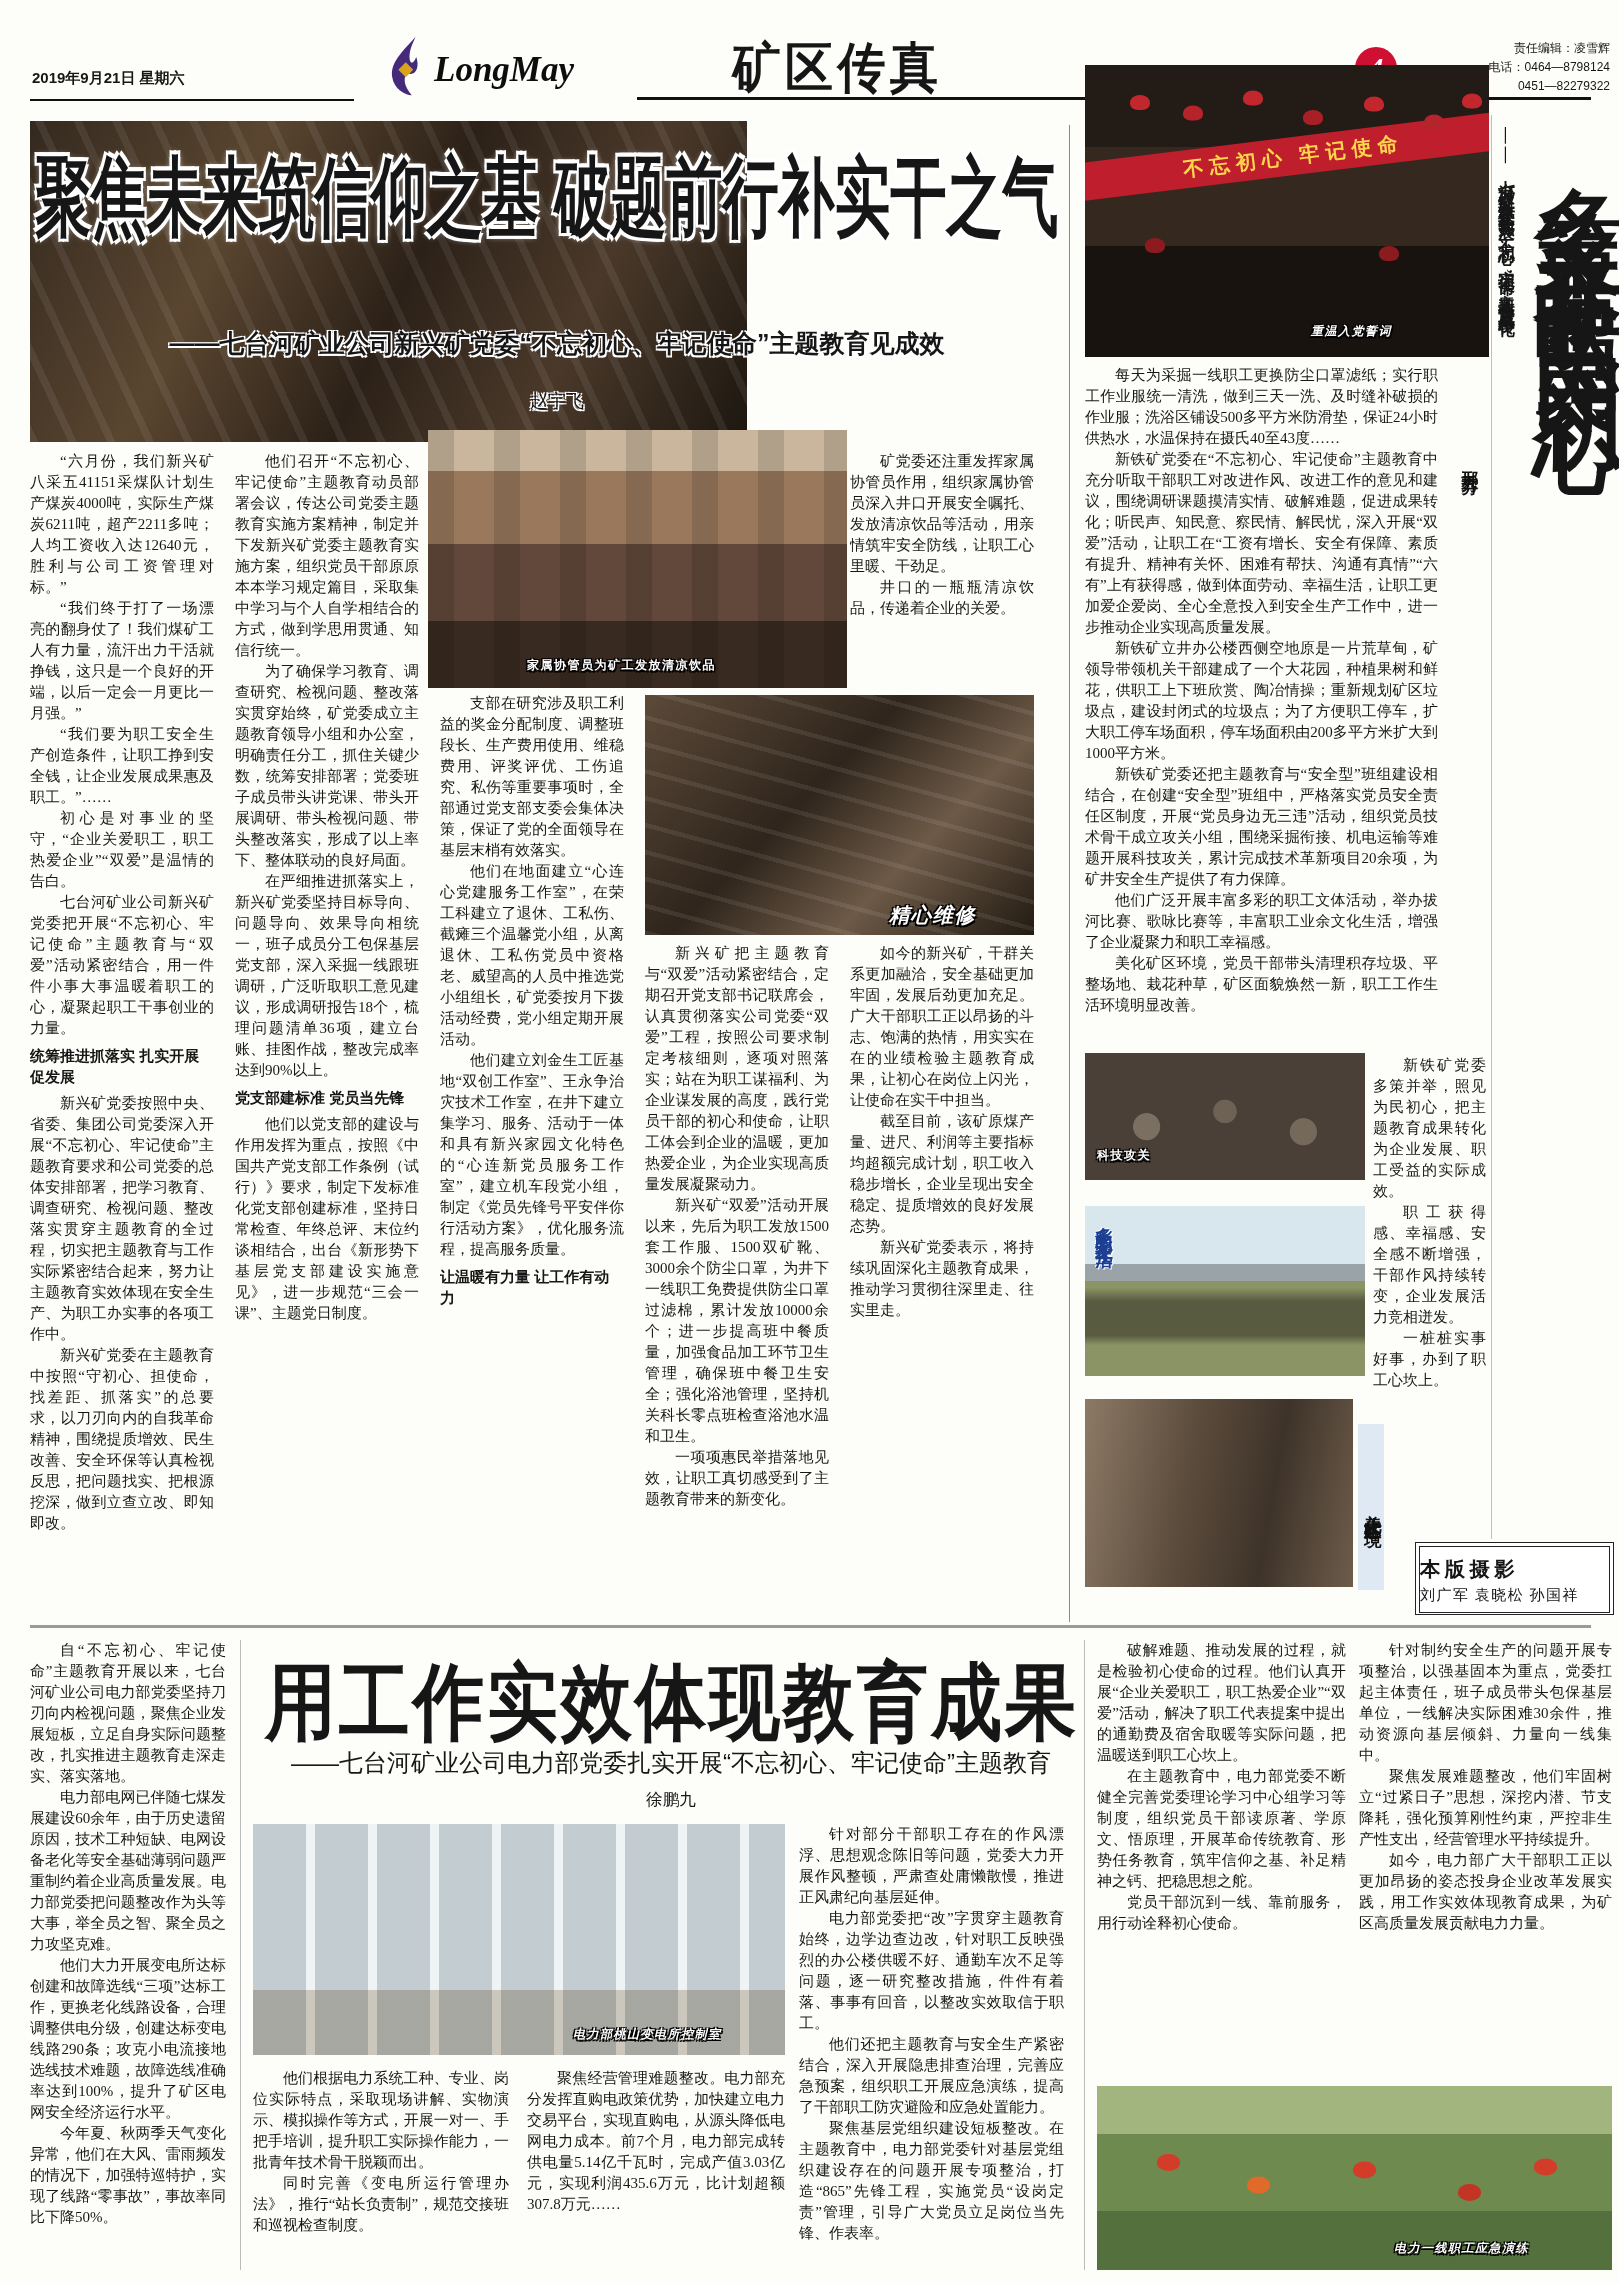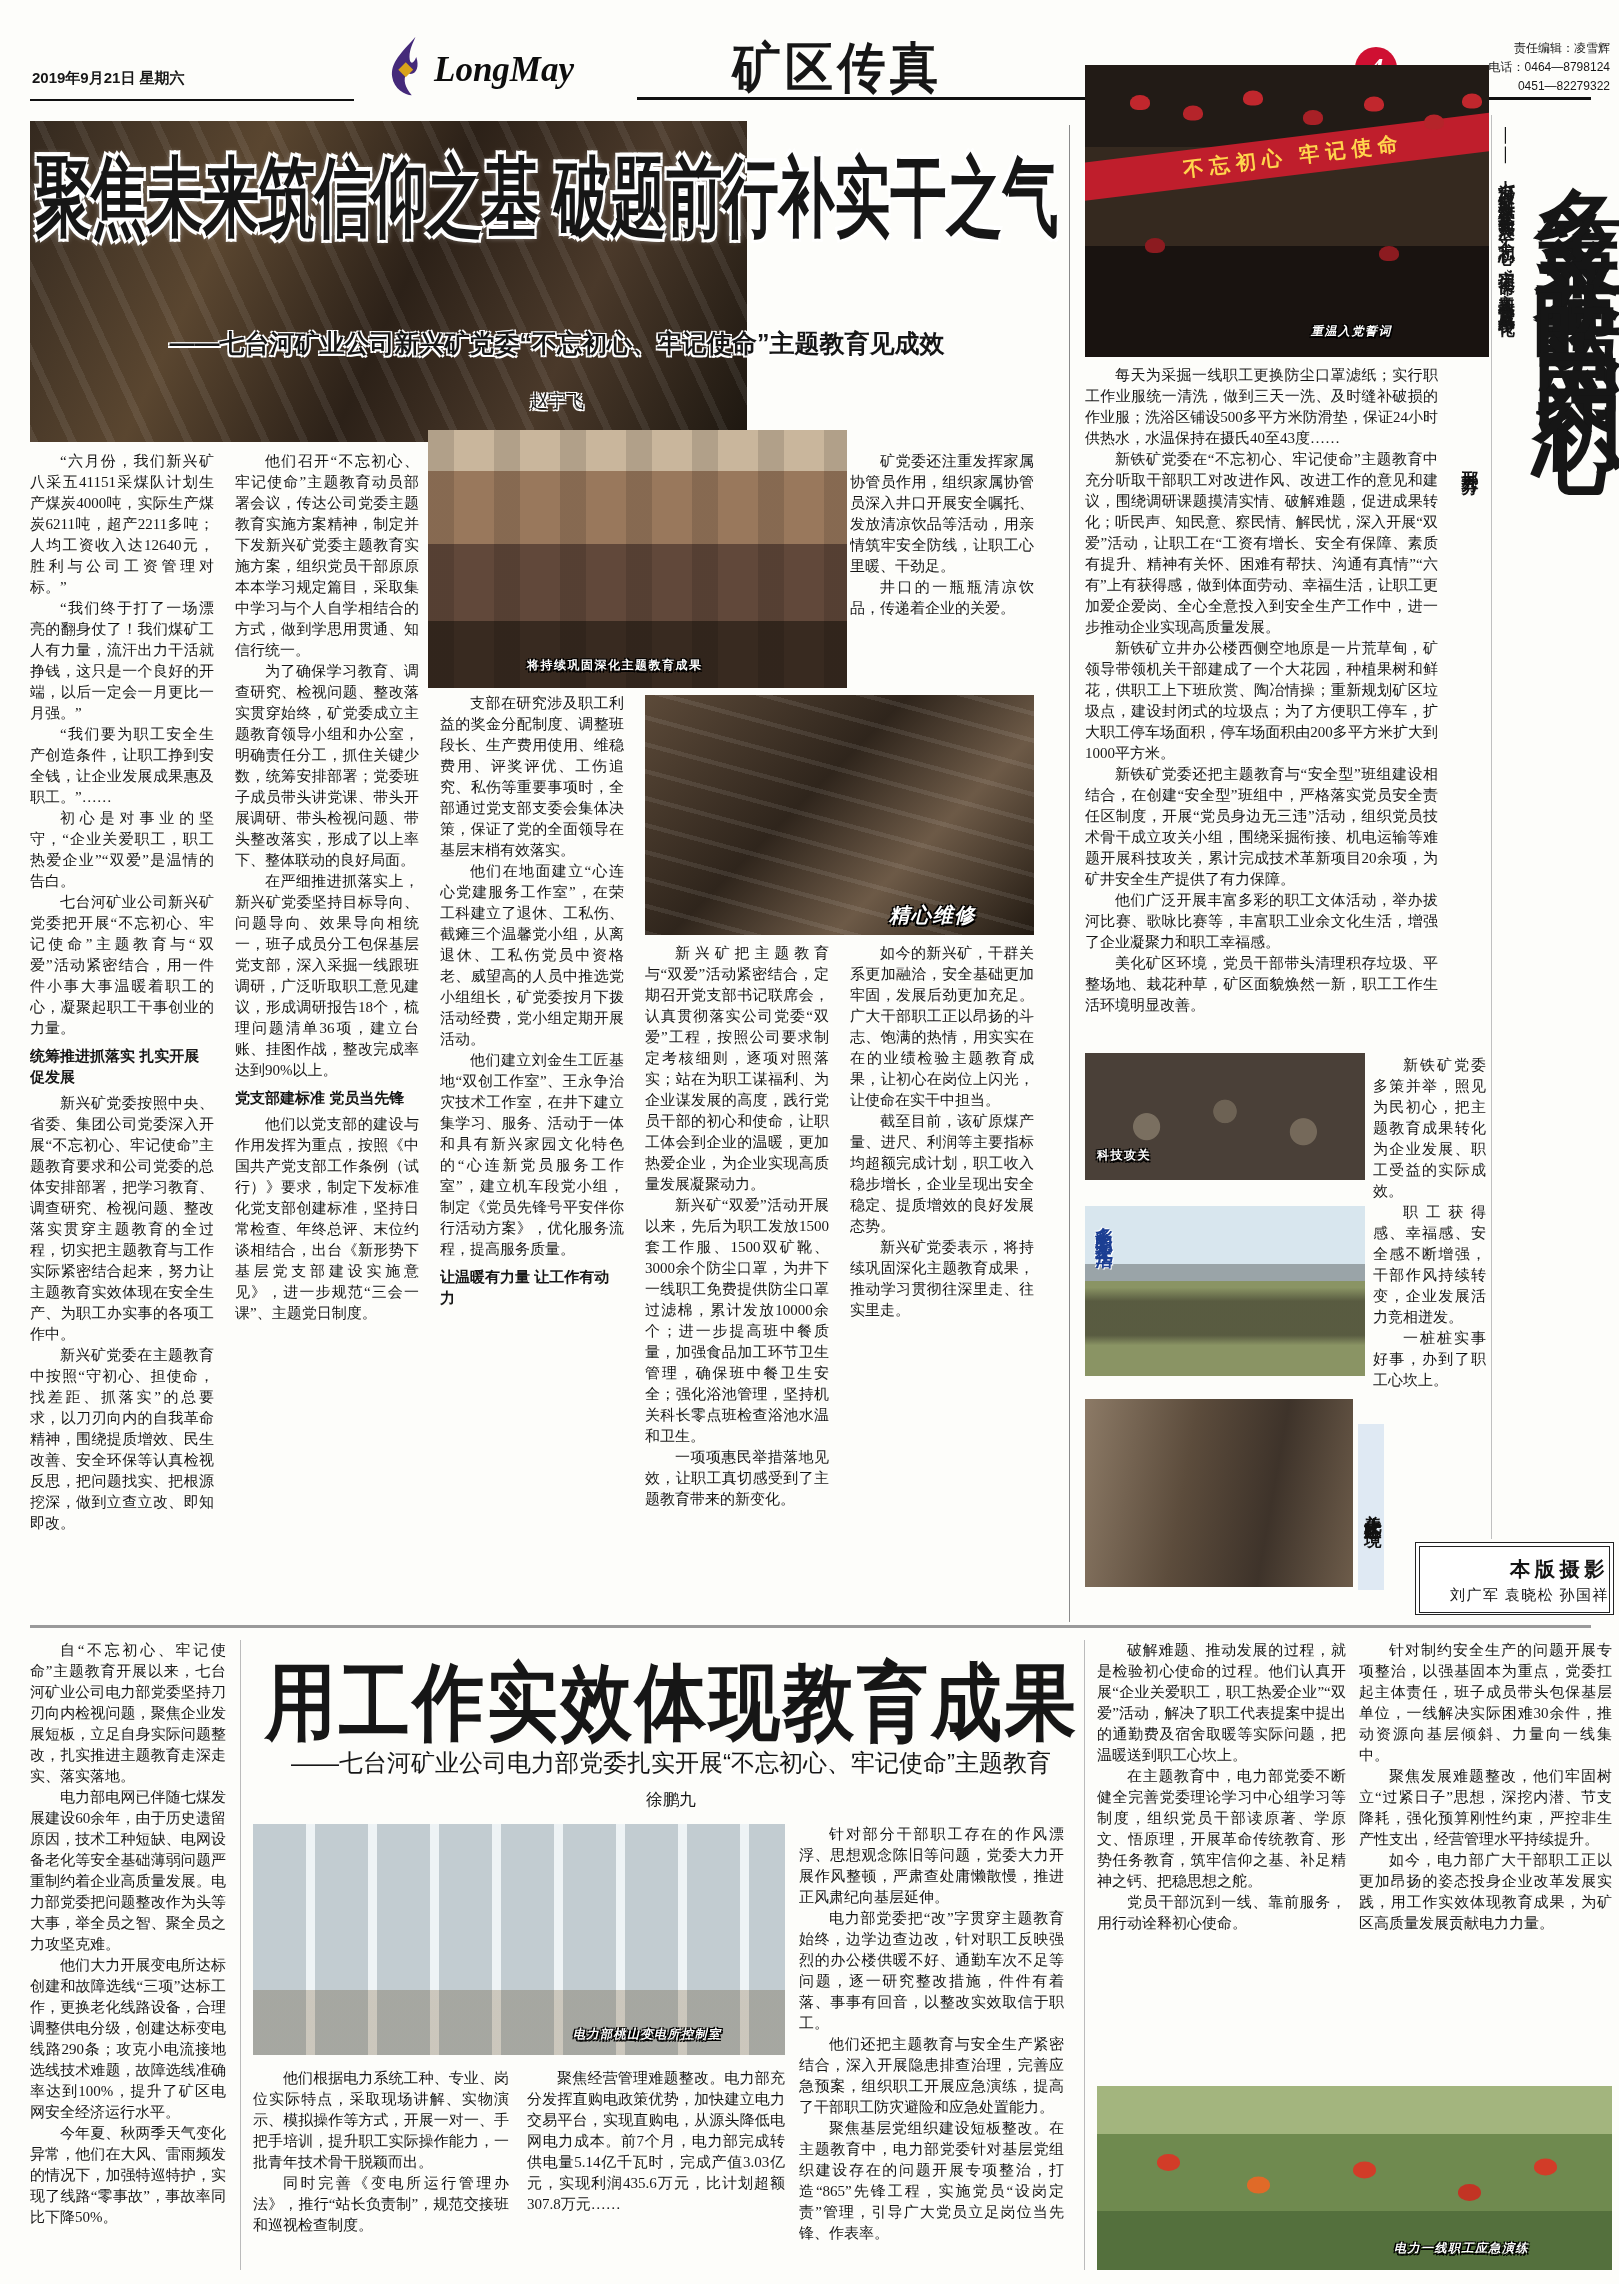--- a/index.html
+++ b/index.html
@@ -79,21 +79,21 @@
   .right-author{position:absolute;left:1457px;top:458px;color:#111;font-size:17.3px;z-index:5;}
   
   .vh-title{position:absolute;left:1518px;top:115px;height:1191px;writing-mode:vertical-rl;
       font-size:89px;font-weight:900;letter-spacing:24px;font-family:"Liberation Serif",serif;}
   .vh-sub{position:absolute;left:1495px;top:127px;height:1176px;writing-mode:vertical-rl;
       font-size:16.6px;font-weight:bold;letter-spacing:3px;}
   
   .credit{position:absolute;left:1415px;top:1542px;width:191px;height:65px;border:1.5px solid #222;
       padding:3px;background:#fff;}
   .credit-inner{border:0.8px solid #222;height:100%;display:flex;flex-direction:column;justify-content:center;
-      align-items:flex-end;gap:3px;}
+      align-items:flex-start;gap:3px;}
   .credit-title{font-size:20.3px;font-weight:bold;letter-spacing:4.5px;}
   .credit-names{font-size:15px;letter-spacing:1.5px;}
   
   .bot-h1{position:absolute;left:265px;top:1647px;width:812px;margin:0;text-align:center;font-size:71px;
       font-weight:900;font-family:"Liberation Sans",sans-serif;letter-spacing:3px;transform:scaleY(1.18);
       transform-origin:top;white-space:nowrap;}
   .bot-sub{position:absolute;left:265px;top:1747px;width:812px;margin:0;text-align:center;font-size:24px;
       font-weight:normal;font-family:"Liberation Sans",sans-serif;}
   .bot-author{position:absolute;left:265px;top:1789px;width:812px;text-align:center;font-size:16.6px;}
   .photoF{position:absolute;left:253px;top:1824px;width:532px;height:231px;background:#dfe7ea;}
@@ -170,21 +170,21 @@
       <p class="para">矿党委还注重发挥家属协管员作用，组织家属协管员深入井口开展安全嘱托、发放清凉饮品等活动，用亲情筑牢安全防线，让职工心里暖、干劲足。</p>
       <p class="para">井口的一瓶瓶清凉饮品，传递着企业的关爱。</p>
     </div>
   <div class="col" style="left:850px;top:943px;width:184px;height:674px;">
       <p class="para">如今的新兴矿，干群关系更加融洽，安全基础更加牢固，发展后劲更加充足。广大干部职工正以昂扬的斗志、饱满的热情，用实实在在的业绩检验主题教育成果，让初心在岗位上闪光，让使命在实干中担当。</p>
       <p class="para">截至目前，该矿原煤产量、进尺、利润等主要指标均超额完成计划，职工收入稳步增长，企业呈现出安全稳定、提质增效的良好发展态势。</p>
       <p class="para">新兴矿党委表示，将持续巩固深化主题教育成果，推动学习贯彻往深里走、往实里走。</p>
     </div>
 
   <div class="photoA"></div>
-  <div class="pcap" style="left:527px;top:657px;">将持续巩固深化主题教育成果</div>
+  <div class="pcap" style="left:527px;top:657px;">家属协管员为矿工发放清凉饮品</div>
   <div class="photoB"></div>
   <div class="pcap" style="left:889px;top:901px;font-size:20.3px;font-style:italic;">精心维修</div>
 
   <div class="vrule" style="left:1069px;top:125px;height:1497px;"></div>
   <div class="vrule" style="left:1491px;top:115px;height:1424px;background:#c0c0c0;"></div>
   <div class="divider"></div>
   <div class="vrule" style="left:1084px;top:1640px;height:630px;background:#bbb;"></div>
   <div class="vrule" style="left:240px;top:1640px;height:630px;background:#bbb;"></div>
 
   <div class="photoTop">

